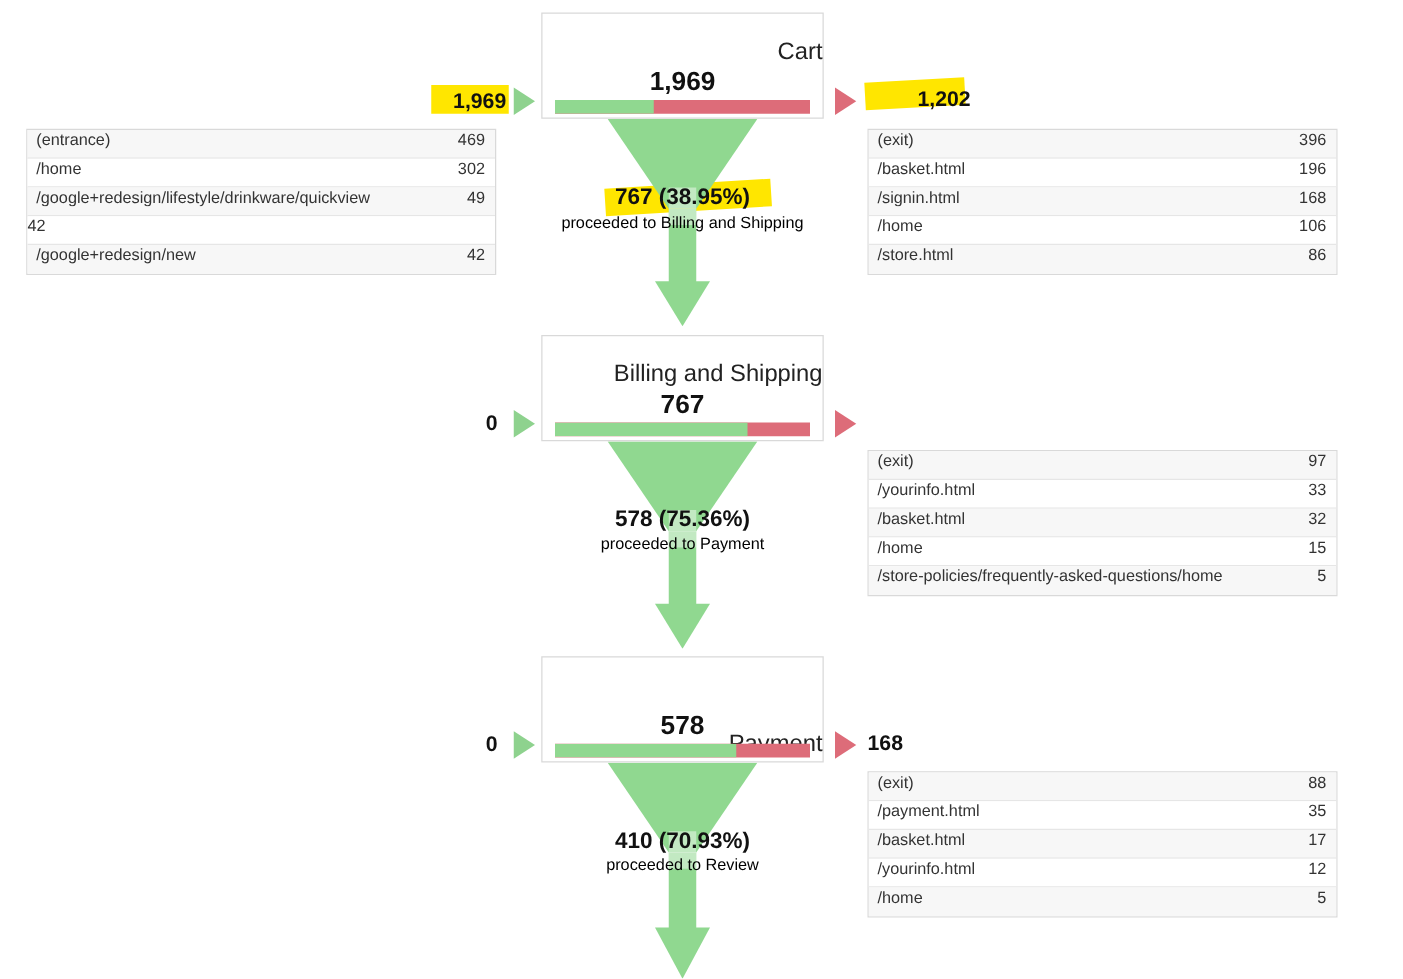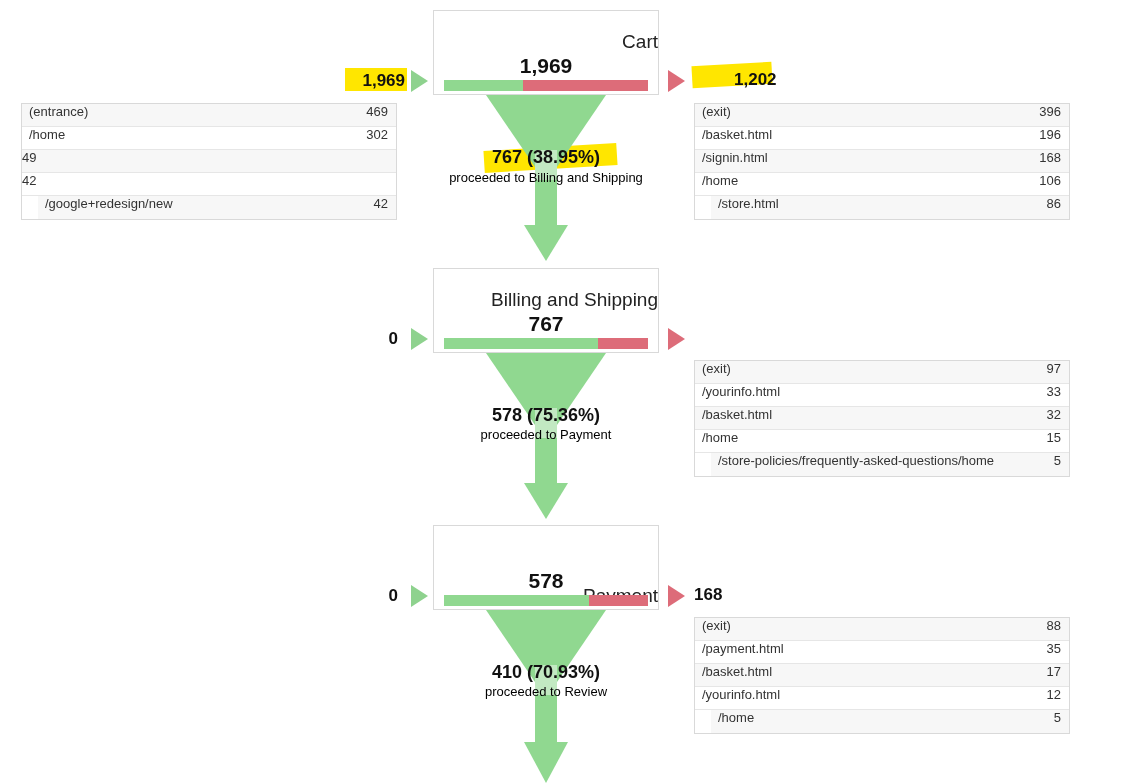--- a/index.html
+++ b/index.html
@@ -109,21 +109,21 @@
     border-collapse: collapse;
   }
   .drow {
     display: flex;
     align-items: flex-start;
     height: 23px;
     border-bottom: 1px solid #e6e6e6;
     font-size: 13px;
     color: #333333;
   }
-  .drow:last-child { border-bottom: none; margin-left: 16px; }
+  .drow:last-child { border-bottom: none; }
   .drow.odd { background: #f7f7f7; }
   .drow.even { background: #ffffff; }
   .dcell-label {
     flex: 1 1 auto;
     padding-left: 7px;
     white-space: nowrap;
     overflow: hidden;
     text-overflow: clip;
   }
   .dcell-value {
@@ -172,20 +172,21 @@
   <div class="dtable" style="left:21px; top:103px; width:376px;">
     <div class="drow odd">
       <div class="dcell-label">(entrance)</div>
       <div class="dcell-value">469</div>
     </div>
     <div class="drow even">
       <div class="dcell-label">/home</div>
       <div class="dcell-value">302</div>
     </div>
     <div class="drow odd">
+      <div class="dcell-label">/google+redesign/lifestyle/drinkware/quickview</div>
       <div class="dcell-value">49</div>
     </div>
     <div class="drow even">
       <div class="dcell-value">42</div>
     </div>
     <div class="drow odd">
       <div class="dcell-label">/google+redesign/new</div>
       <div class="dcell-value">42</div>
     </div>
   </div>

